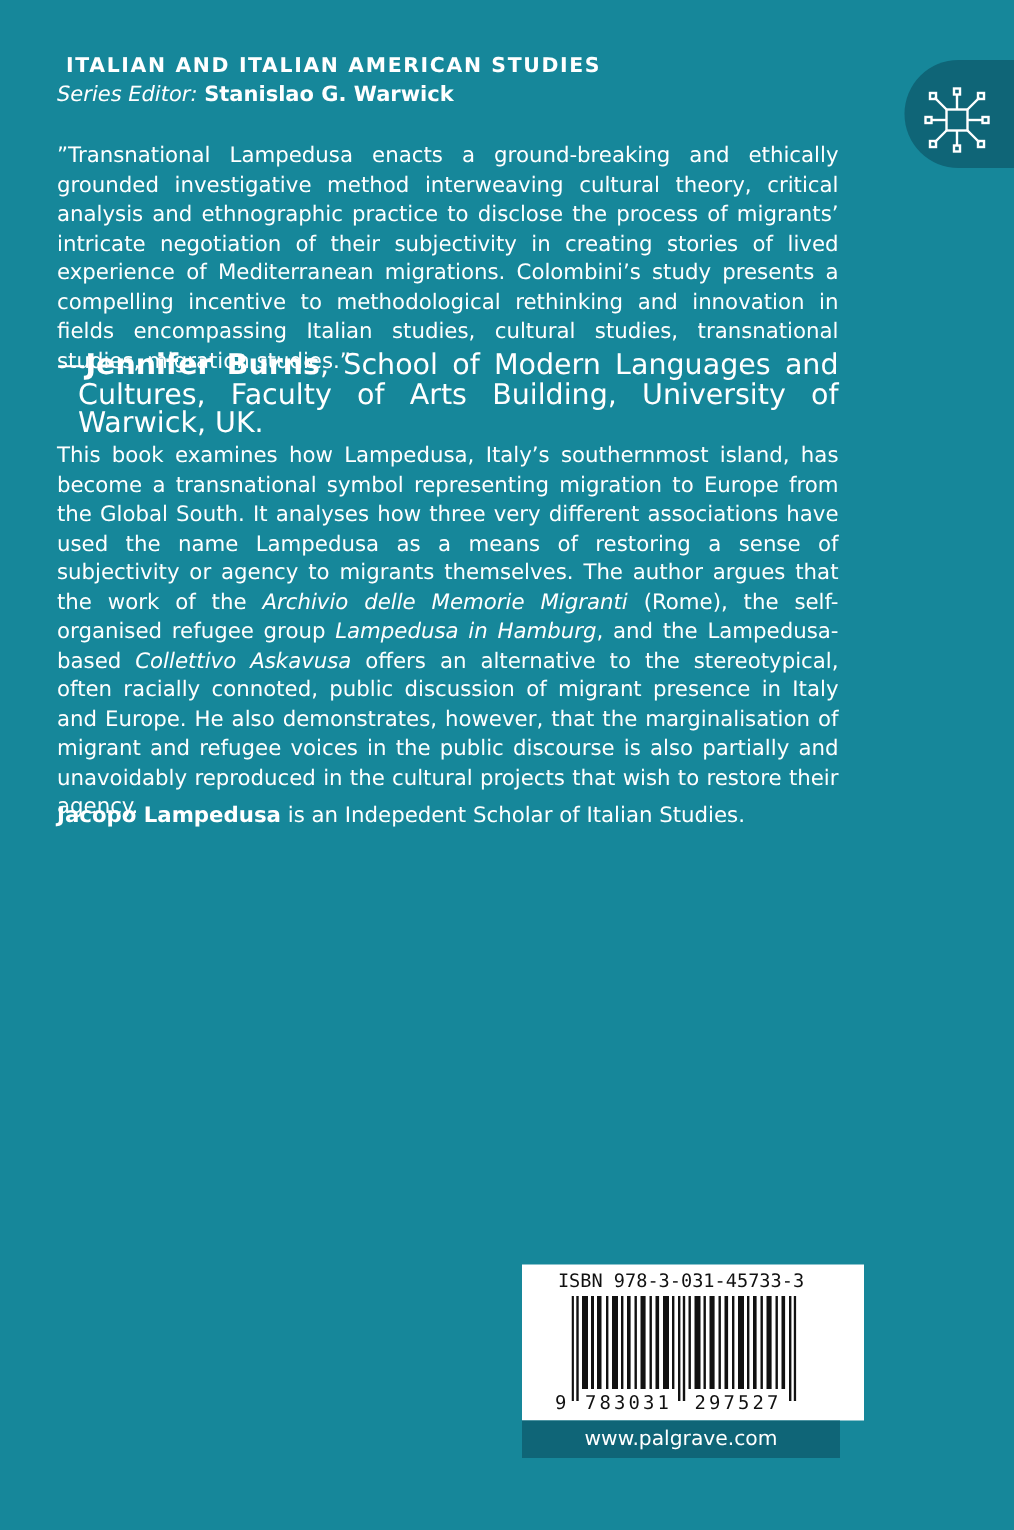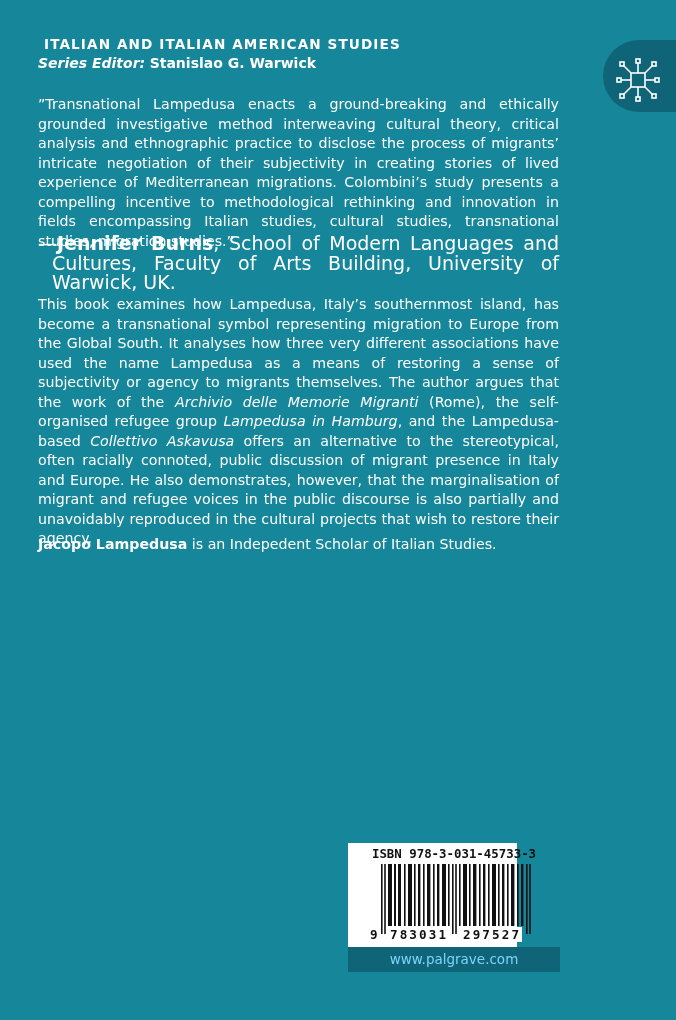--- a/index.html
+++ b/index.html
@@ -12,21 +12,21 @@
   }
   .series-title {
     position:absolute; left:44px; top:36px;
     font-size:13.6px; font-weight:bold; letter-spacing:1.1px;
     margin:0;
   }
   .series-editor {
     position:absolute; left:38px; top:55px;
     font-size:14px; margin:0;
   }
-  .series-editor .lbl { font-style:italic; font-weight:bold; }
+  .series-editor .lbl { font-style:italic; font-weight:normal; }
   .series-editor .name { font-weight:bold; }
   .logo-tab {
     position:absolute; left:603px; top:40px; width:73px; height:72px;
     background:#0f6577;
     border-radius:36px 0 0 36px;
   }
   .logo-tab svg { position:absolute; left:13px; top:18px; }
   .quote {
     position:absolute; left:38px; top:95px; width:521px;
     font-size:14.2px; line-height:19.5px; text-align:justify;
@@ -48,41 +48,41 @@
     position:absolute; left:38px; top:535px;
     font-size:14.2px; line-height:19.5px; margin:0;
   }
   .author .who { font-weight:bold; }
   .publisher {
     position:absolute; left:38px; top:922px;
     font-size:23px; line-height:26px; letter-spacing:0.2px;
   }
   .publisher div { display:block; }
   .barcode-box {
-    position:absolute; left:348px; top:843px; width:169px; height:104px;
-    background:#ffffff; color:#111;font-weight:bold;
+    position:absolute; left:348px; top:843px; width:228px; height:104px;
+    background:#ffffff; color:#111;
   }
   .isbn-text {
     position:absolute; left:0; width:212px; top:3px; text-align:center;
     font-family:"DejaVu Sans Mono", monospace; font-size:12.4px;
   }
   .bars {
     position:absolute; left:33px; top:21px; width:150px; height:70px;
   }
   .digits {
     position:absolute; top:84px; left:0; width:212px;
     font-family:"DejaVu Sans Mono", monospace; font-size:12.6px; color:#111;
   }
   .digits .first { position:absolute; left:22px; }
   .digits .g1 { position:absolute; left:41px; letter-spacing:2.1px; background:#fff; padding:0 1px;}
   .digits .g2 { position:absolute; left:114px; letter-spacing:2.1px; background:#fff; padding:0 1px;}
   .url-strip {
     position:absolute; left:348px; top:947px; width:212px; height:25px;
     background:#0f6577; text-align:center;
-    font-size:13.5px; line-height:25px; color:#7dd3fc;
+    font-size:13.5px; line-height:25px; color:#ffffff;
   }
 </style>
 </head>
 <body>
 
 <h1 class="series-title">ITALIAN AND ITALIAN AMERICAN STUDIES</h1>
 <p class="series-editor"><span class="lbl">Series Editor:</span> <span class="name">Stanislao G. Warwick</span></p>
 
 <div class="logo-tab">
   <svg width="44" height="44" viewBox="0 0 44 44" fill="none" stroke="#ffffff" stroke-width="1.6">

